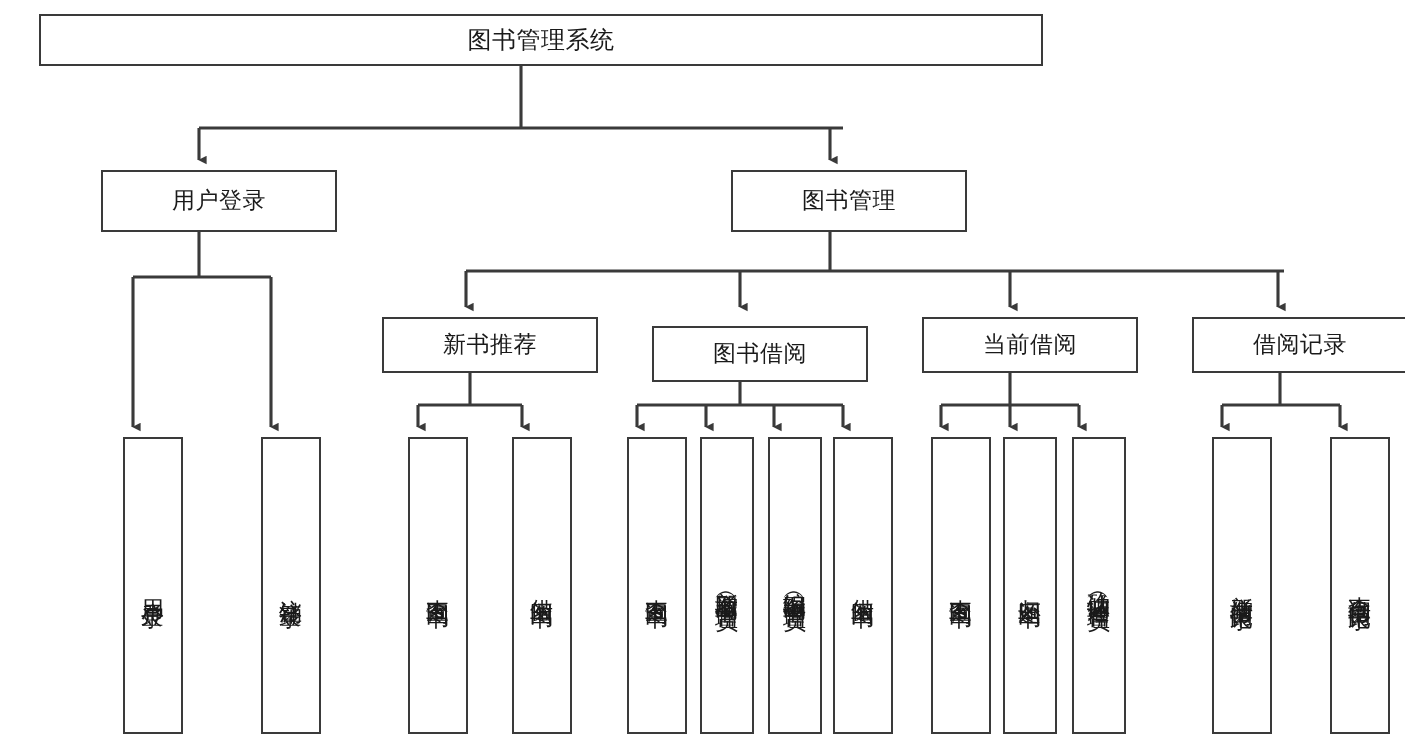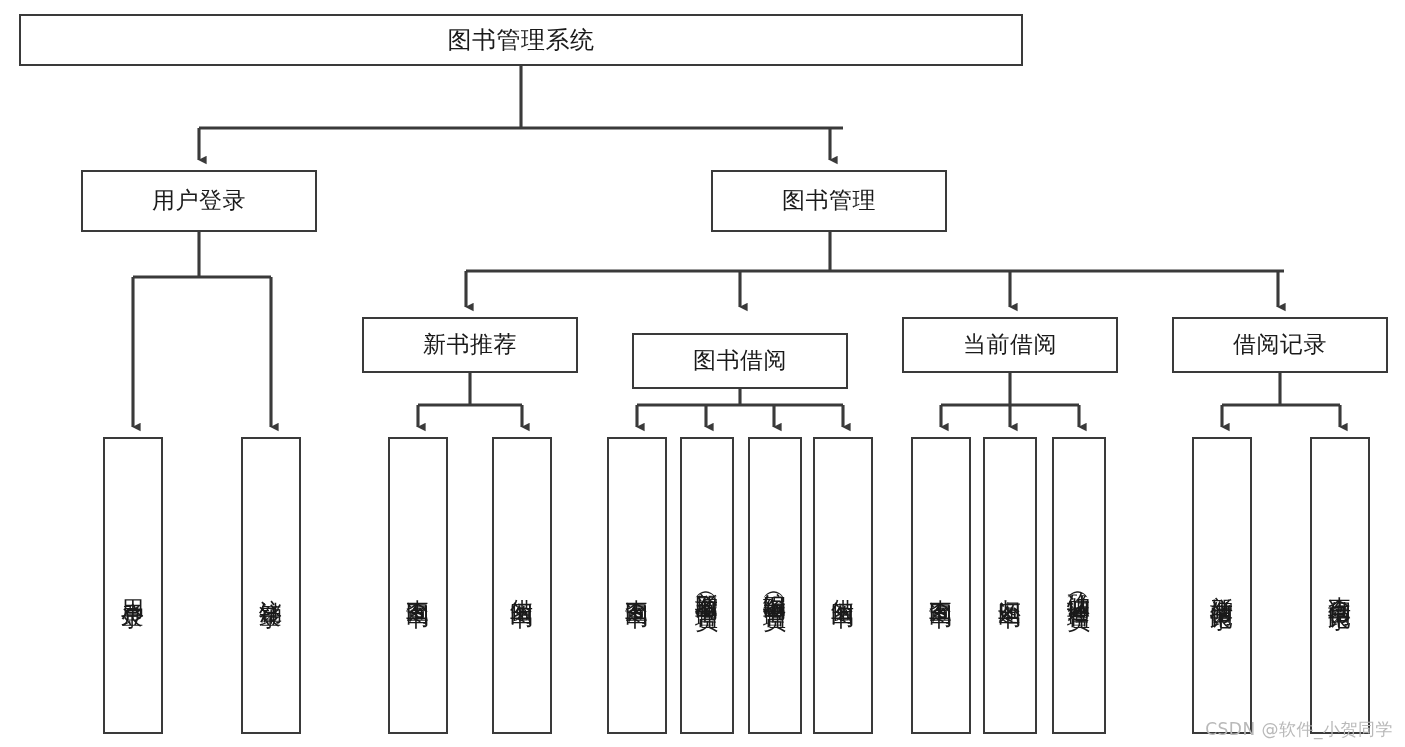--- a/index.html
+++ b/index.html
@@ -30,20 +30,21 @@
     position: absolute;
     box-sizing: border-box;
     background: #ffffff;
     border: 2.6px solid #3a3a3a;
     display: flex;
     align-items: center;
     justify-content: center;
     text-align: center;
     color: #1a1a1a;
     z-index: 2;
+    margin-left: 20px;
   }
   .node .label {
     display: block;
     line-height: 1.18;
     letter-spacing: 0.5px;
     white-space: nowrap;
   }
   
   .node.h .label {
     font-size: 23px;
@@ -139,21 +140,21 @@
   <div class="node h" style="left:81px; top:170px; width:236px; height:62px;">
     <span class="label">用户登录</span>
   </div>
   <div class="node h" style="left:711px; top:170px; width:236px; height:62px;justify-content:center;">
     <span class="label">图书管理</span>
   </div>
 
   <div class="node h" style="left:362px; top:317px; width:216px; height:56px;">
     <span class="label">新书推荐</span>
   </div>
-  <div class="node h" style="left:632px; top:333px; width:216px; height:56px;">
+  <div class="node h" style="left:632px; top:326px; width:216px; height:56px;">
     <span class="label">图书借阅</span>
   </div>
   <div class="node h" style="left:1172px; top:317px; width:216px; height:56px;">
     <span class="label">借阅记录</span>
   </div>
   <div class="node h" style="left:902px; top:317px; width:216px; height:56px;">
     <span class="label">当前借阅</span>
   </div>
 
   <div class="node v" style="left:103px; top:437px; width:60px; height:297px;">
@@ -193,14 +194,13 @@
     <span class="label">确认归还（管理员）</span>
   </div>
 
   <div class="node v" style="left:1192px; top:437px; width:60px; height:297px;">
     <span class="label">新增借阅记录</span>
   </div>
   <div class="node v" style="left:1310px; top:437px; width:60px; height:297px;">
     <span class="label">查询借阅记录</span>
   </div>
 
-  <div id="watermark">CSDN @软件_小贺同学</div>
 </div>
 
 </body></html>

